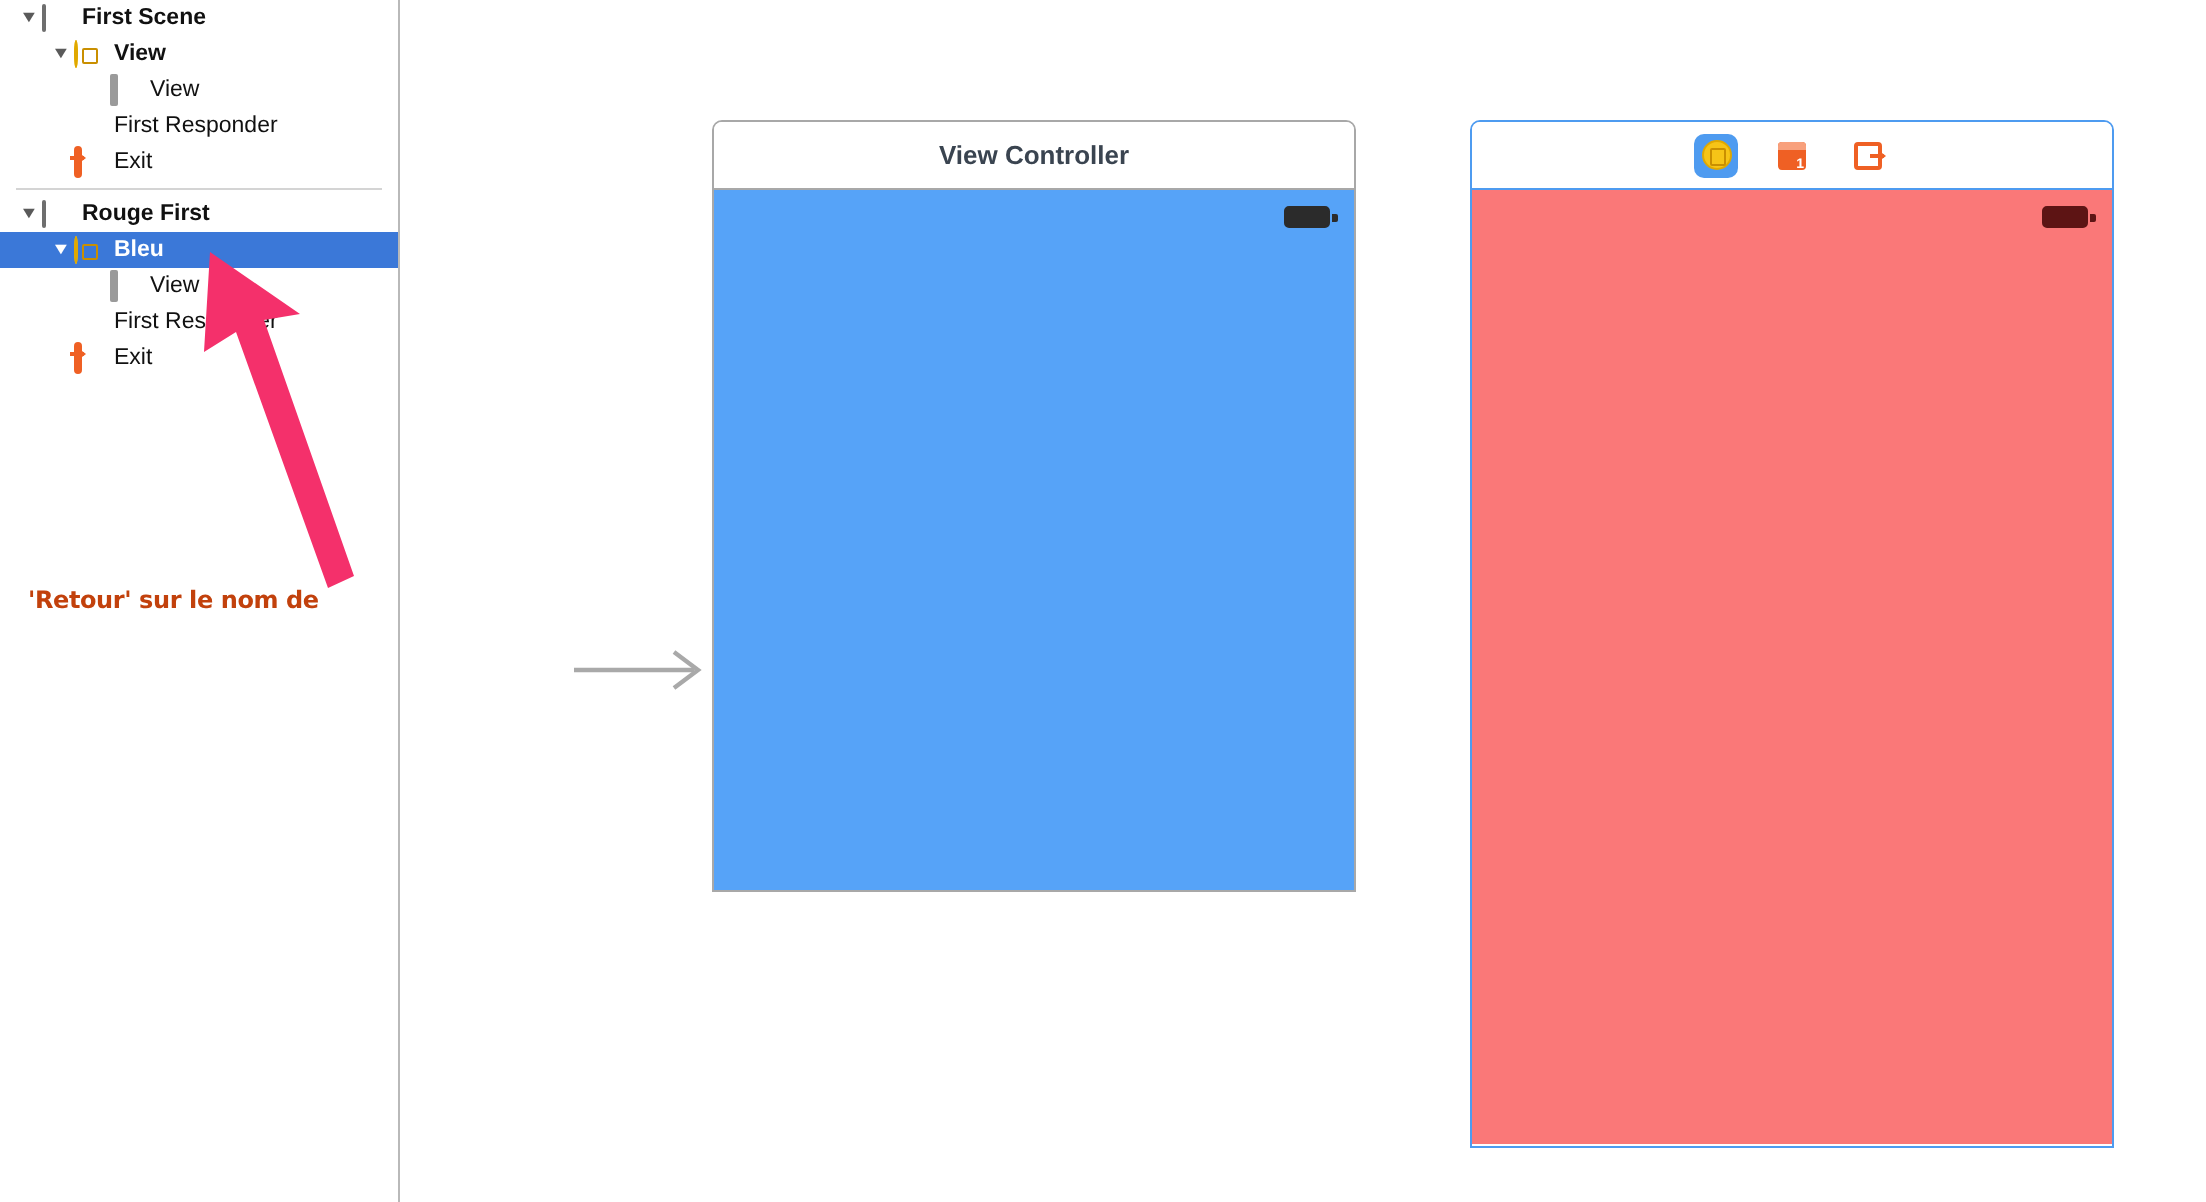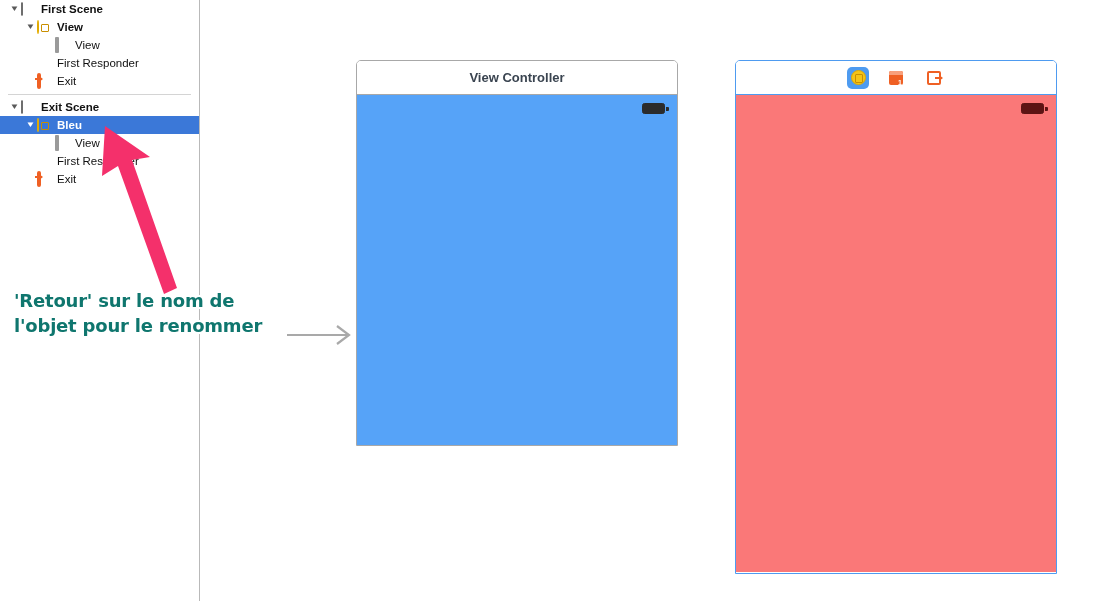--- a/index.html
+++ b/index.html
@@ -151,24 +151,24 @@
     height: 1px;
     background: #d4d4d4;
     margin: 4px 8px 3px 8px;
   }
 
   
   #anno-text {
     position: absolute;
     left: 14px; top: 288px;
     width: 310px;
-    font-size: 18px;
+    font-size: 12px;
     font-weight: bold;
     line-height: 25px;
-    color: #0f766e;
+    color: #c2410c;
     font-family: "DejaVu Sans", sans-serif;
     letter-spacing: -0.2px;
     text-shadow:
       -1.6px -1.6px 0 #ffffff,  1.6px -1.6px 0 #ffffff,
       -1.6px  1.6px 0 #ffffff,  1.6px  1.6px 0 #ffffff,
       -1.6px 0 0 #ffffff, 1.6px 0 0 #ffffff,
       0 -1.6px 0 #ffffff, 0 1.6px 0 #ffffff;
   }
   #pink-arrow, #grey-arrow { position: absolute; }
   #pink-arrow { left: 80px; top: 120px; }
@@ -331,21 +331,21 @@
       <span class="disc empty"></span>
       <span class="ico"><span class="ico-exit"></span></span>
       <span class="label">Exit</span>
     </div>
 
     <div class="sep"></div>
 
     <div class="row scene" style="padding-left:8px">
       <span class="disc">▼</span>
       <span class="ico"><span class="ico-scene"></span></span>
-      <span class="label">Exit Scene</span>
+      <span class="label">Rouge First</span>
     </div>
 
     <div class="row object selected" style="padding-left:24px">
       <span class="disc">▼</span>
       <span class="ico"><span class="ico-vc"></span></span>
       <span class="label">Bleu</span>
     </div>
 
     <div class="row" style="padding-left:42px">
       <span class="disc empty"></span>
@@ -365,21 +365,20 @@
       <span class="label">Exit</span>
     </div>
   </div>
 
   <svg id="pink-arrow" width="130" height="180" viewBox="0 0 130 180">
     <polygon points="25,6 22,56 38,46 84,174 97,168 52,40 70,37" fill="#f4306b"></polygon>
   </svg>
 
   <div id="anno-text">
     <div>'Retour' sur le nom de</div>
-    <div>l'objet pour le renommer</div>
   </div>
 
   <svg id="grey-arrow" width="80" height="30" viewBox="0 0 80 30">
     <line x1="2" y1="20" x2="62" y2="20" stroke="#a9a9a9" stroke-width="2.2"></line>
     <polyline points="52,11 64,20 52,29" fill="none" stroke="#a9a9a9" stroke-width="2.2"></polyline>
   </svg>
 
   <div class="scene-card" id="scene-blue">
     <div class="scene-bar">
       <span>View Controller</span>

